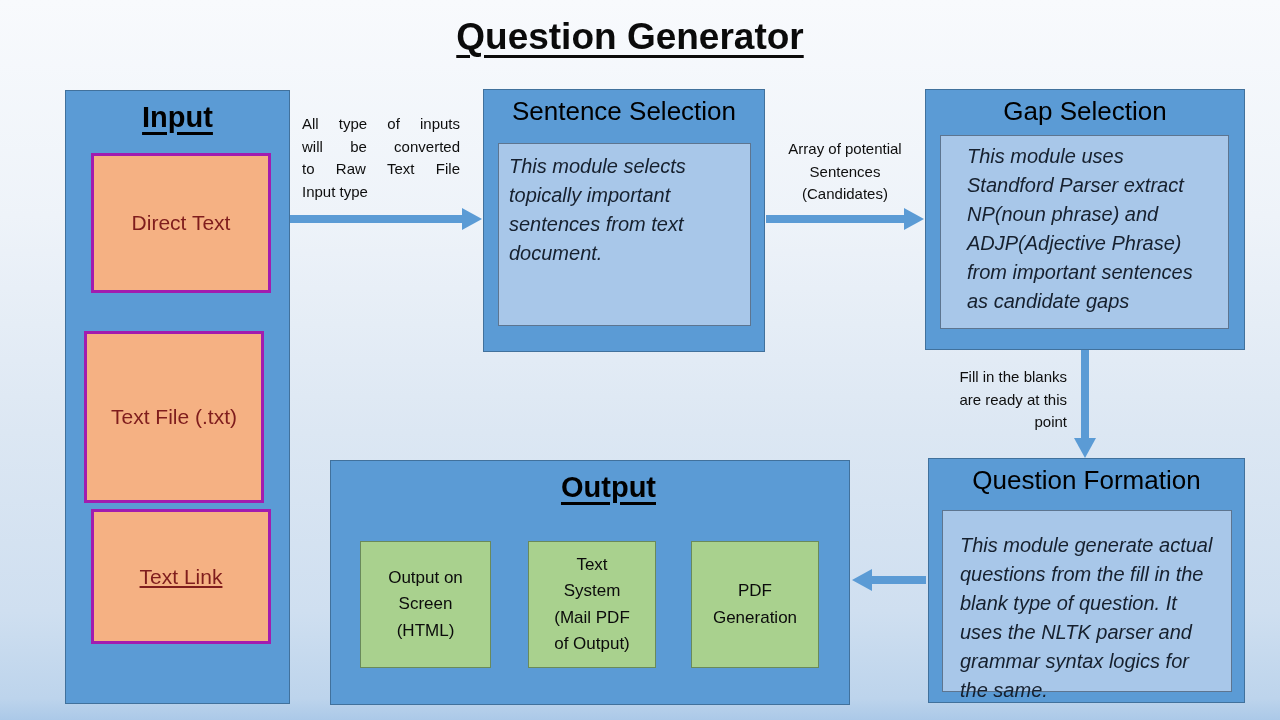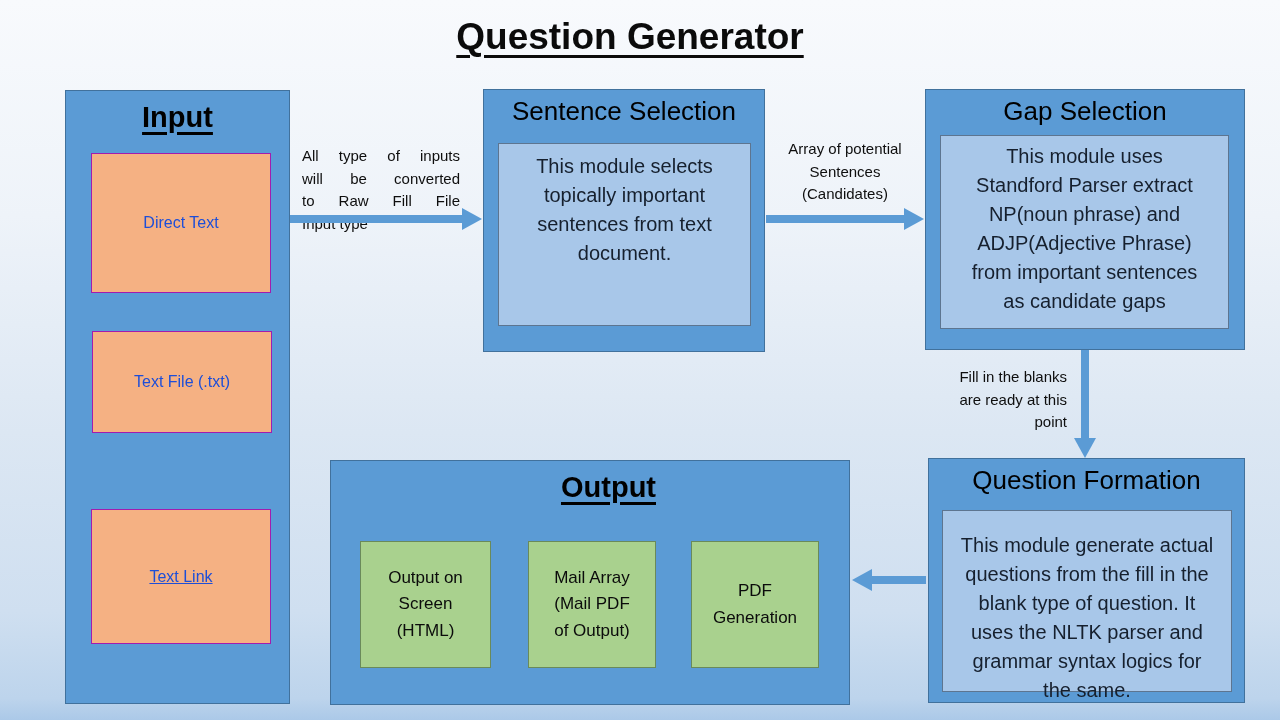--- a/index.html
+++ b/index.html
@@ -50,32 +50,32 @@
     position: absolute;
     background: #a8c7e9;
     border: 1px solid #5d7590;
     display: flex;
     align-items: flex-start;
     justify-content: center;
   }
   .inner-text {
     font-size: 20px;
     line-height: 1.45;
-    text-align: center;
     color: #16202e;
+    font-style: italic;
   }
   .orange-box {
     position: absolute;
     background: #f5b183;
-    border: 1px solid #a21caf;
+    border: 3px solid #a21caf;
     display: flex;
     align-items: center;
     justify-content: center;
-    font-size: 16px;
-    color: #1d4ed8;
+    font-size: 21px;
+    color: #7f1d1d;
   }
   .green-box {
     position: absolute;
     background: #a9d18e;
     border: 1px solid #6a8a5a;
     display: flex;
     align-items: center;
     justify-content: center;
     text-align: center;
     font-size: 17px;
@@ -101,32 +101,32 @@
 
 <div class="canvas">
 
   <div class="page-title">Question Generator</div>
 
   <div class="blue-box" style="left:65px; top:90px; width:225px; height:614px;">
     <div class="group-title" style="margin-top:10px;">Input</div>
     <div class="orange-box" style="left:25px; top:62px; width:180px; height:140px;">
       <span>Direct Text</span>
     </div>
-    <div class="orange-box" style="left:26px; top:240px; width:180px; height:102px;">
+    <div class="orange-box" style="left:18px; top:240px; width:180px; height:172px;">
       <span>Text File (.txt)</span>
     </div>
     <div class="orange-box" style="left:25px; top:418px; width:180px; height:135px;text-decoration:underline;">
       <span>Text Link</span>
     </div>
   </div>
 
-  <div class="arrow-label label-justify" style="left:302px; top:113px; width:158px;margin-top:32px;">
+  <div class="arrow-label label-justify" style="left:302px; top:113px; width:158px;">
     <div class="jline">All type of inputs</div>
     <div class="jline">will be converted</div>
-    <div class="jline">to Raw Fill File</div>
+    <div class="jline">to Raw Text File</div>
     <div class="jline">Input type</div>
   </div>
   <div>
     <div class="arrow-shaft" style="left:290px; top:215px; width:172px; height:8px;"></div>
     <div class="arrow-head head-right" style="left:462px; top:208px;"></div>
   </div>
 
   <div class="blue-box" style="left:483px; top:89px; width:282px; height:263px;">
     <div class="module-title">Sentence Selection</div>
     <div class="inner-box" style="left:14px; top:53px; width:253px; height:183px; padding:8px 10px;">
@@ -164,20 +164,20 @@
     <div class="arrow-head head-left" style="left:852px; top:569px;"></div>
     <div class="arrow-shaft" style="left:872px; top:576px; width:54px; height:8px;"></div>
   </div>
 
   <div class="blue-box" style="left:330px; top:460px; width:520px; height:245px;padding-left:37px;">
     <div class="group-title" style="margin-top:10px;">Output</div>
     <div class="green-box" style="left:29px; top:80px; width:131px; height:127px;">
       <span class="green-label">Output on Screen (HTML)</span>
     </div>
     <div class="green-box" style="left:197px; top:80px; width:128px; height:127px;">
-      <span class="green-label">Mail Array (Mail PDF of Output)</span>
+      <span class="green-label">Text System (Mail PDF of Output)</span>
     </div>
     <div class="green-box" style="left:360px; top:80px; width:128px; height:127px;">
       <span class="green-label">PDF Generation</span>
     </div>
   </div>
 
 </div>
 
 </body></html>

